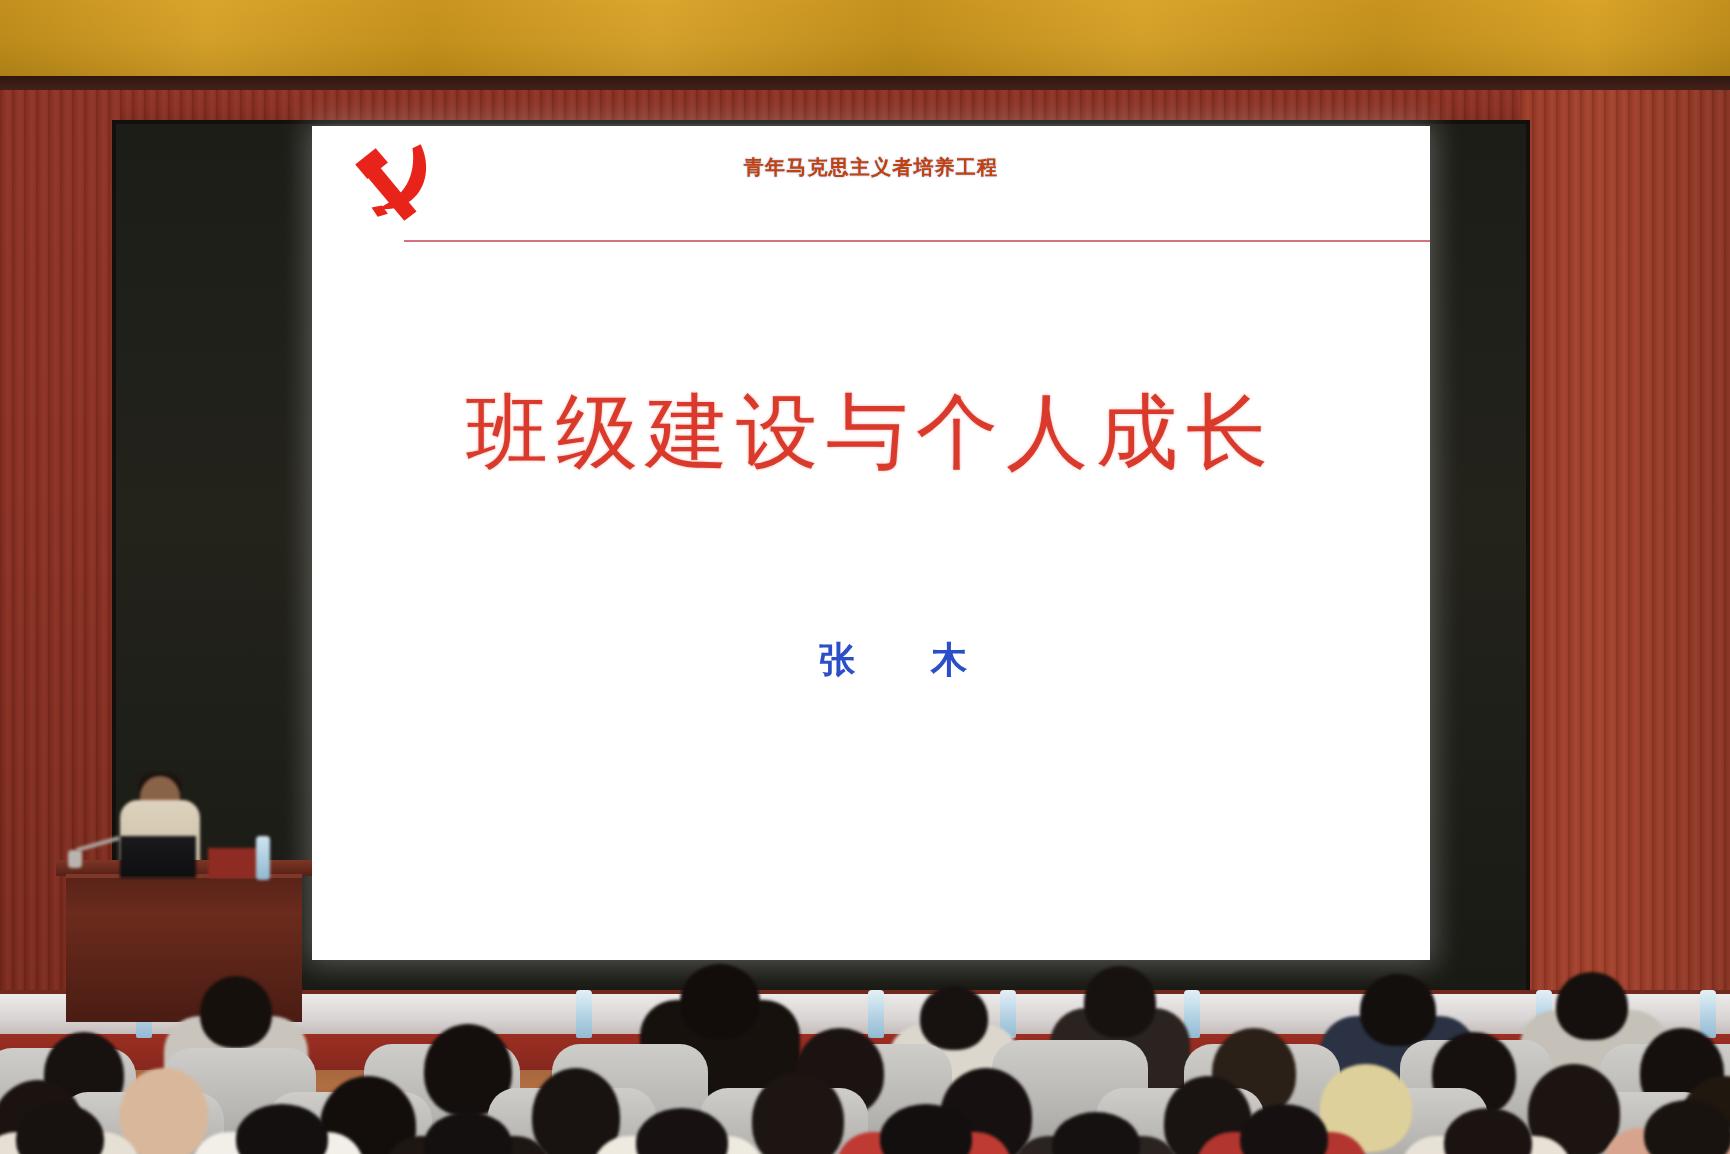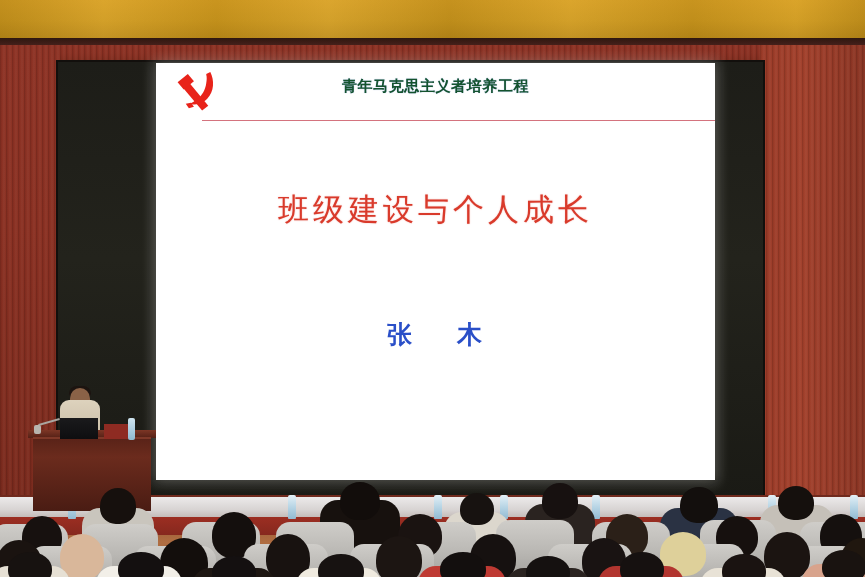--- a/index.html
+++ b/index.html
@@ -108,51 +108,51 @@
   .party-emblem {
     position: absolute;
     left: 14px; top: 6px;
     width: 52px; height: 46px;
   }
   .slide-header-title {
     position: absolute;
     left: 0; top: 14px;
     width: 559px;
     text-align: center;
-    font-size: 15px;
+    font-size: 10px;
     font-weight: bold;
     letter-spacing: .6px;
-    color: #14532d;
+    color: #c2410c;
     text-shadow: 0 0 1px rgba(42,92,196,.5);
   }
   .header-rule {
     position: absolute;
     left: 46px; top: 57px;
     width: 513px; height: 1px;
     background: #d4737e;
   }
 
   
   .slide-title {
     position: absolute;
     left: 0; top: 126px;
     width: 559px;
     text-align: center;
-    font-size: 31px;
+    font-size: 41px;
     font-weight: 500;
     letter-spacing: 4px;
     color: #d93a2b;
     text-shadow: 0 0 1.5px rgba(217,58,43,.4);
   }
   .slide-author {
     position: absolute;
-    left: 4px; top: 255px;
+    left: 16px; top: 255px;
     width: 559px;
     text-align: center;
-    font-size: 25px;
+    font-size: 18px;
     font-weight: bold;
     letter-spacing: 10px;
     color: #2a4fc8;
   }
   .slide-date {
     position: absolute;
     left: 0; top: 303px;
     width: 559px;
     text-align: center;
     font-size: 19px;

